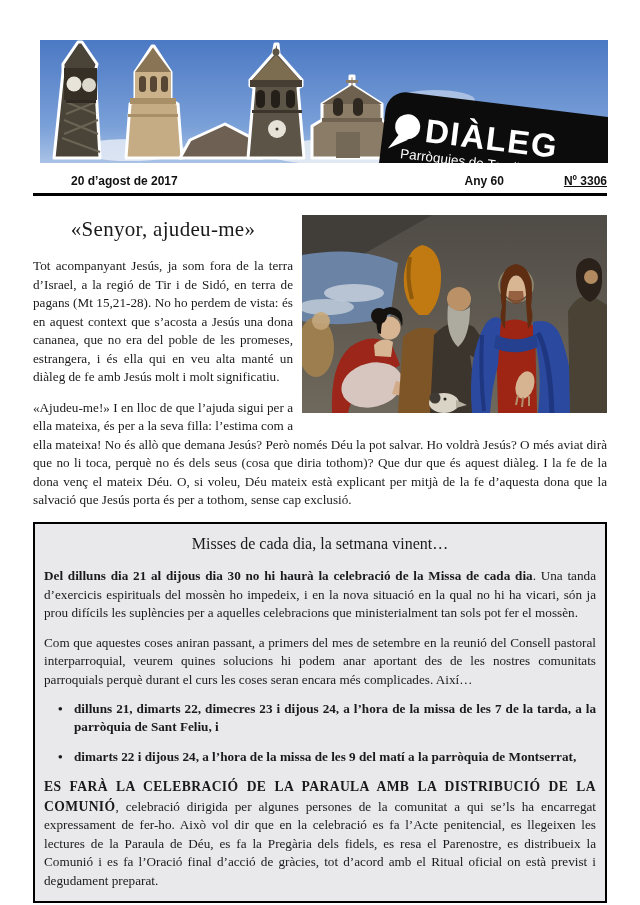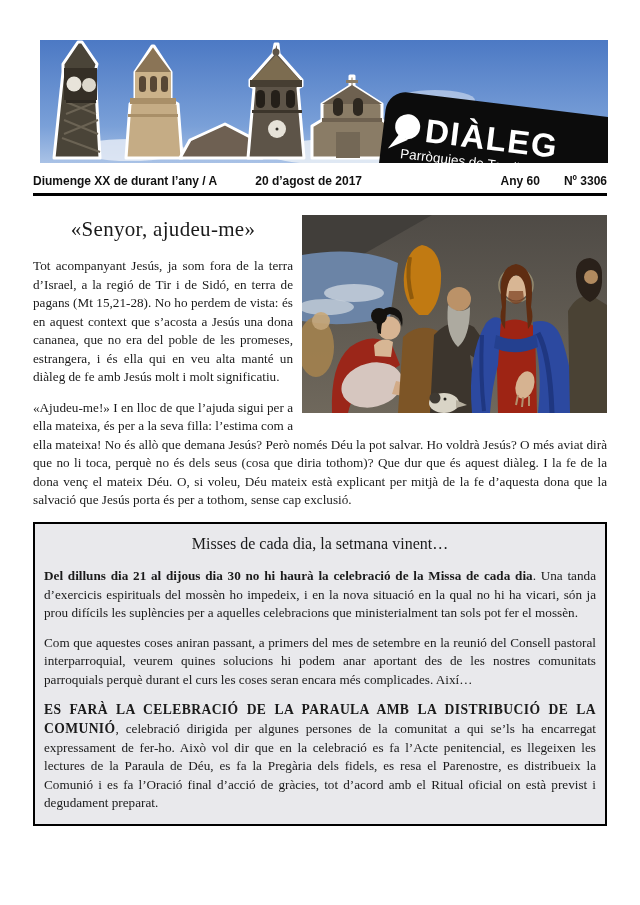--- a/index.html
+++ b/index.html
@@ -11,21 +11,21 @@
   }
   
   .banner { display:block; margin:40px 0 0 40px; width:568px; height:123px; }
   
   .dateline {
     display:flex; align-items:baseline; margin:11px 33px 0 33px;
     font-family:"Liberation Sans", sans-serif; font-size:12px; font-weight:bold; color:#111;
   }
   .dateline .dl-date { margin-left:38px; }
   .dateline .dl-year { margin-left:auto; }
-  .dateline .dl-issue { margin-left:24px; }
+  .dateline .dl-issue { margin-left:60px;text-decoration:underline; }
   .rule { margin:5px 33px 0 33px; border-top:3px solid #000; }
   
   .article { margin:19px 33px 0 33px; font-size:13.2px; line-height:1.40; text-align:justify; }
   .painting { float:right; width:305px; height:198px; margin:0 0 6px 9px; display:block; }
   .article h1 {
     font-size:21px; font-weight:normal; text-align:center;
     margin:2px 0 13px 0; letter-spacing:0.3px;
   }
   .article p { margin-bottom:12px; }
   
@@ -143,21 +143,20 @@
           <circle cx="372" cy="84" r="12.5"></circle>
           <path d="M364,93 L355,108 L374,97 Z"></path>
         </g>
         <text x="390" y="97" font-family="Liberation Sans, sans-serif" font-size="33" font-weight="bold" letter-spacing="1.5" fill="#ffffff">DIÀLEG</text>
         <text x="368" y="116" font-family="Liberation Sans, sans-serif" font-size="13.5" fill="#ffffff">Parròquies de Torelló</text>
       </g>
     </g>
   </svg>
 
   <div class="dateline">
-    <span class="dl-lit">Diumenge XX de durant l’any / A</span>
     <span class="dl-date">20 d’agost de 2017</span>
     <span class="dl-year">Any 60</span>
     <span class="dl-issue">Nº 3306</span>
   </div>
   <div class="rule"></div>
 
   <div class="article">
 
     <svg class="painting" viewBox="0 0 305 198">
       <defs>
@@ -234,18 +233,20 @@
     <h1>«Senyor, ajudeu-me»</h1>
     <p>Tot acompanyant Jesús, ja som fora de la terra d’Israel, a la regió de Tir i de Sidó, en terra de pagans (Mt 15,21-28). No ho perdem de vista: és en aquest context que s’acosta a Jesús una dona cananea, que no era del poble de les promeses, estrangera, i és ella qui en veu alta manté un diàleg de fe amb Jesús molt i molt significatiu.</p>
     <p>«Ajudeu-me!» I en lloc de que l’ajuda sigui per a ella mateixa, és per a la seva filla: l’estima com a ella mateixa! No és allò que demana Jesús? Però només Déu la pot salvar. Ho voldrà Jesús? O més aviat dirà que no li toca, perquè no és dels seus (cosa que diria tothom)? Que dur que és aquest diàleg. I la fe de la dona venç el mateix Déu. O, si voleu, Déu mateix està explicant per mitjà de la fe d’aquesta dona que la salvació que Jesús porta és per a tothom, sense cap exclusió.</p>
   </div>
 
   <div class="notice-box">
     <h2>Misses de cada dia, la setmana vinent…</h2>
     <p><b>Del dilluns dia 21 al dijous dia 30 no hi haurà la celebració de la Missa de cada dia</b><span>. Una tanda d’exercicis espirituals del mossèn ho impedeix, i en la nova situació en la qual no hi ha vicari, són ja prou difícils les suplències per a aquelles celebracions que ministerialment tan sols pot fer el mossèn.</span></p>
     <p>Com que aquestes coses aniran passant, a primers del mes de setembre en la reunió del Consell pastoral interparroquial, veurem quines solucions hi podem anar aportant des de les nostres comunitats parroquials perquè durant el curs les coses seran encara més complicades. Així…</p>
     <ul>
+      <li>dilluns 21, dimarts 22, dimecres 23 i dijous 24, a l’hora de la missa de les 7 de la tarda, a la parròquia de Sant Feliu, i</li>
+      <li>dimarts 22 i dijous 24, a l’hora de la missa de les 9 del matí a la parròquia de Montserrat,</li>
     </ul>
     <p><span class="caps-lead">ES FARÀ LA CELEBRACIÓ DE LA PARAULA AMB LA DISTRIBUCIÓ DE LA COMUNIÓ</span><span>, celebració dirigida per algunes persones de la comunitat a qui se’ls ha encarregat expressament de fer-ho. Això vol dir que en la celebració es fa l’Acte penitencial, es llegeixen les lectures de la Paraula de Déu, es fa la Pregària dels fidels, es resa el Parenostre, es distribueix la Comunió i es fa l’Oració final d’acció de gràcies, tot d’acord amb el Ritual oficial on està previst i degudament preparat.</span></p>
   </div>
 
 
 </div>
 
 </body></html>

